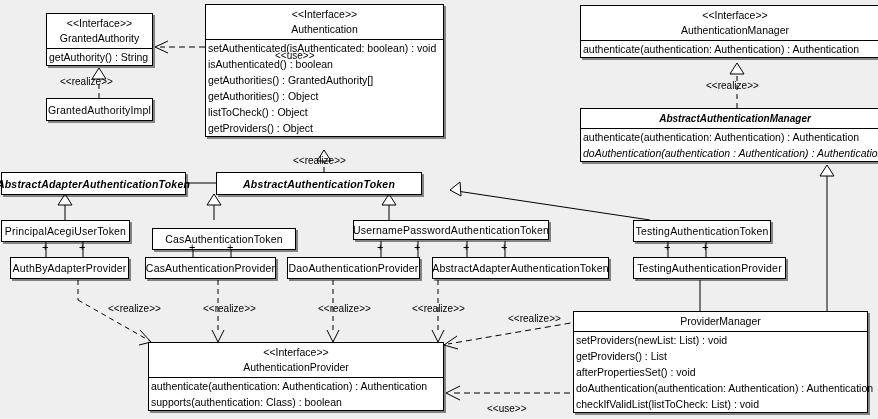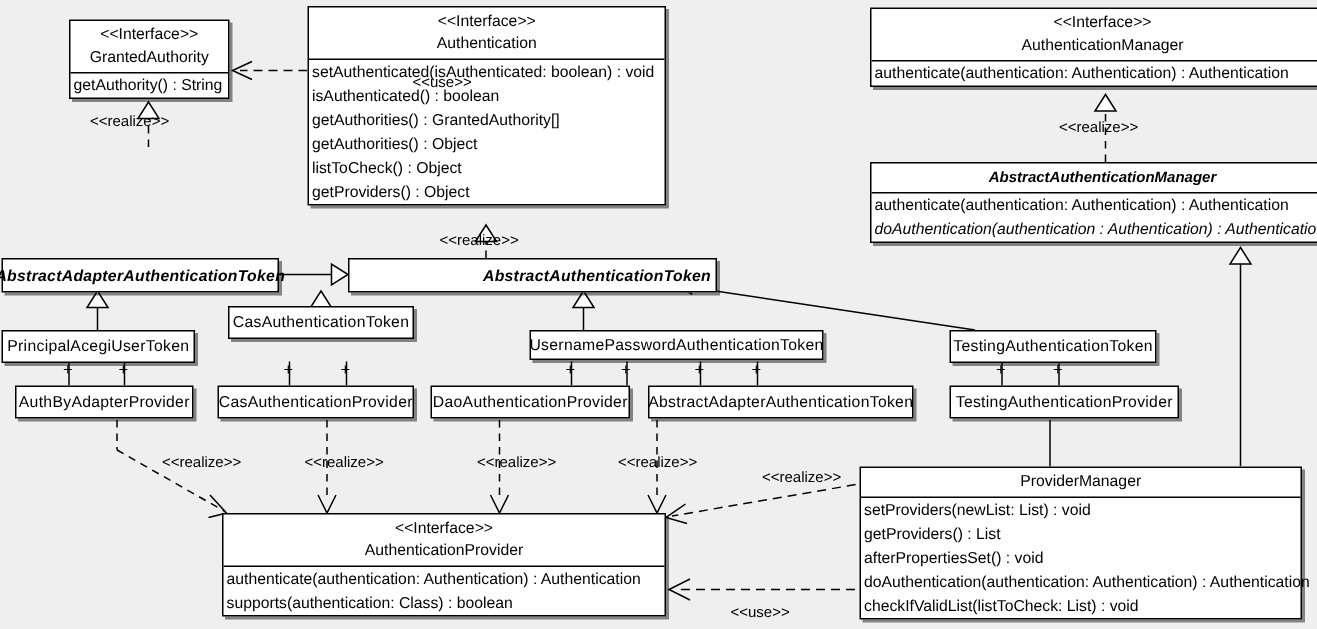--- a/index.html
+++ b/index.html
@@ -188,20 +188,23 @@
     <div class="hdr">
       <span class="stereo">&lt;&lt;Interface&gt;&gt;</span>
       <span class="cname">GrantedAuthority</span>
     </div>
     <div class="sep"></div>
     <div class="ops">
       <span class="op">getAuthority() : String</span>
     </div>
   </div>
 
+  <div class="uml simple" style="left:46px; top:98px; width:107px; height:23px;">
+    <span class="cname">GrantedAuthorityImpl</span>
+  </div>
 
   <div class="uml" style="left:205px; top:4px; width:239px;">
     <div class="hdr">
       <span class="stereo">&lt;&lt;Interface&gt;&gt;</span>
       <span class="cname">Authentication</span>
     </div>
     <div class="sep"></div>
     <div class="ops">
       <span class="op">setAuthenticated(isAuthenticated: boolean) : void</span>
       <span class="op">isAuthenticated() : boolean</span>
@@ -231,28 +234,28 @@
     <div class="ops">
       <span class="op">authenticate(authentication: Authentication) : Authentication</span>
       <span class="op italic">doAuthentication(authentication : Authentication) : Authentication</span>
     </div>
   </div>
 
   <div class="uml simple abstract" style="left:1px; top:172px; width:185px; height:23px;">
     <span class="cname">AbstractAdapterAuthenticationToken</span>
   </div>
 
-  <div class="uml simple abstract" style="left:232px; top:172px; width:246px; height:23px;justify-content:flex-end;">
+  <div class="uml simple abstract" style="left:216px; top:172px; width:206px; height:23px;">
     <span class="cname">AbstractAuthenticationToken</span>
   </div>
 
   <div class="uml simple" style="left:1px; top:220px; width:129px; height:22px;">
     <span class="cname">PrincipalAcegiUserToken</span>
   </div>
-  <div class="uml simple" style="left:152px; top:204px; width:124px; height:22px;">
+  <div class="uml simple" style="left:152px; top:228px; width:144px; height:22px;">
     <span class="cname">CasAuthenticationToken</span>
   </div>
   <div class="uml simple" style="left:353px; top:220px; width:196px; height:20px;">
     <span class="cname">UsernamePasswordAuthenticationToken</span>
   </div>
   <div class="uml simple" style="left:633px; top:220px; width:138px; height:22px;">
     <span class="cname">TestingAuthenticationToken</span>
   </div>
 
   <div class="uml simple" style="left:10px; top:257px; width:119px; height:22px;">

